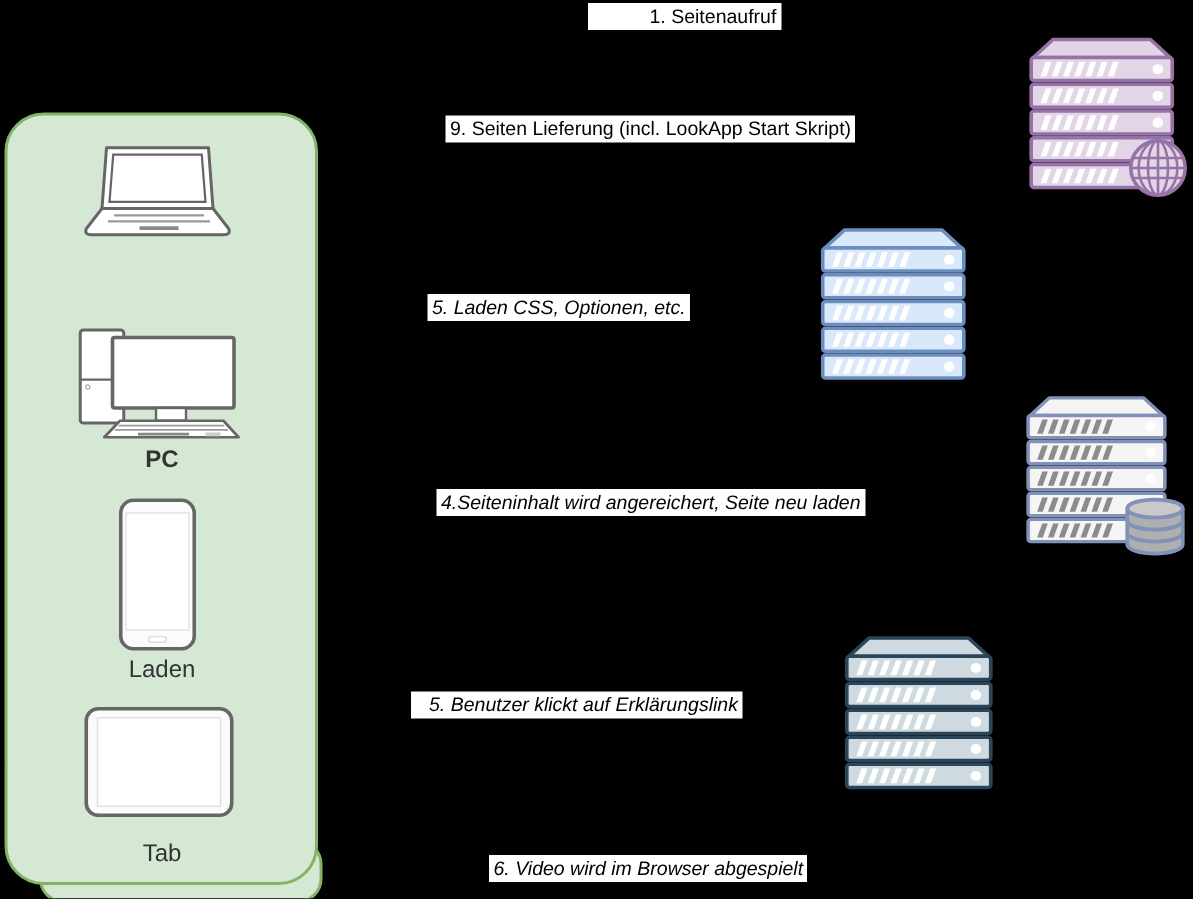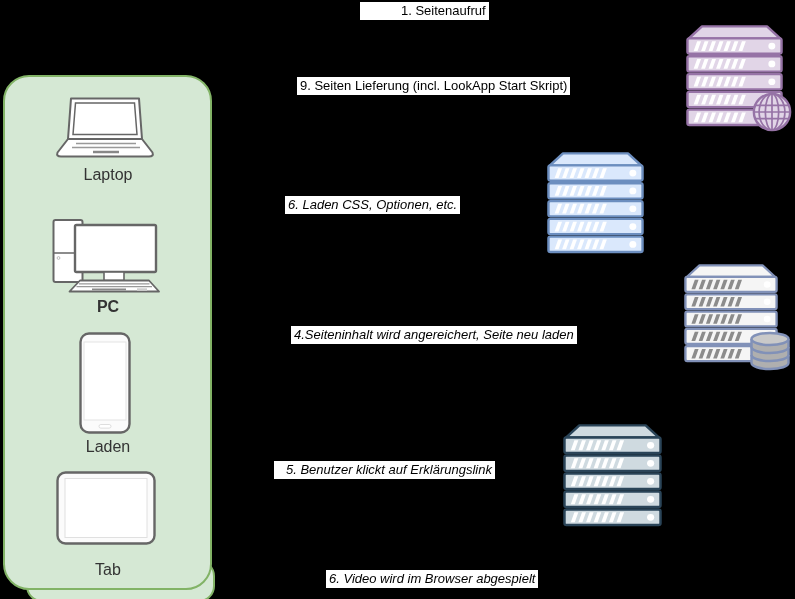--- a/index.html
+++ b/index.html
@@ -34,21 +34,21 @@
   .server-video{left:563px;top:423px;--f:#CFDAE0;--s:#2A4458;--st:#FFFFFF;--d:#FFFFFF;}
   .badge{position:absolute;z-index:3;}
   .globe{left:751px;top:91px;}
   .db{left:748px;top:331px;}
   
   .step{
     position:absolute;z-index:4;white-space:nowrap;background:#FFFFFF;color:#000;
     font-size:13px;line-height:16px;padding:1px 3px;
   }
   .it{font-style:italic;}
-  .s1{left:360px;top:2px;padding-left:41px;} .s2{left:297px;top:77px;} .s3{left:285px;top:196px;}
+  .s1{left:392px;top:2px;padding-left:41px;} .s2{left:297px;top:77px;} .s3{left:285px;top:196px;}
   .s4{left:291px;top:326px;} .s5{left:274px;top:461px;padding-left:12px;} .s6{left:326px;top:570px;}
 </style>
 </head>
 <body>
 
 <div id="stage">
 
   <svg width="0" height="0" style="position:absolute" aria-hidden="true">
     <defs>
       <g id="rack-slat">
@@ -71,21 +71,20 @@
   <div class="client-panel"></div>
 
   <svg class="dev-icon laptop" width="100" height="64" viewBox="0 0 100 64">
     <path d="M16 1.5 H84 L87 42 H13 Z" fill="#FFF" stroke="#666" stroke-width="2" stroke-linejoin="round"></path>
     <path d="M20.5 6 H79.5 L82 37.5 H18 Z" fill="#FFF" stroke="#666" stroke-width="1.5"></path>
     <path d="M13 42 H87 L97.5 55.5 Q99 59.5 94 59.5 H6 Q1 59.5 2.5 55.5 Z" fill="#FFF" stroke="#666" stroke-width="2" stroke-linejoin="round"></path>
     <line x1="21" y1="46.5" x2="81" y2="46.5" stroke="#999" stroke-width="1.5"></line>
     <line x1="17" y1="50.5" x2="85" y2="50.5" stroke="#999" stroke-width="1.5"></line>
     <line x1="38" y1="55" x2="64" y2="55" stroke="#888" stroke-width="2.5"></line>
   </svg>
-  <div class="dev-label lbl-laptop">Laptop</div>
 
   <svg class="dev-icon pc" width="110" height="78" viewBox="0 0 110 78">
     <rect x="3.5" y="4" width="29" height="62" rx="2" fill="#FFF" stroke="#666" stroke-width="2"></rect>
     <line x1="3.5" y1="37" x2="32.5" y2="37" stroke="#666" stroke-width="1.5"></line>
     <circle cx="8.5" cy="42" r="1.4" fill="#FFF" stroke="#AAA" stroke-width="0.8"></circle>
     <rect x="25" y="9" width="81" height="47" rx="1.5" fill="#FFF" stroke="#666" stroke-width="2.4"></rect>
     <rect x="54" y="56" width="20" height="8.5" fill="#FFF" stroke="#666" stroke-width="1.6"></rect>
     <path d="M30 64.5 H99 L109 75.5 H19.5 Z" fill="#FFF" stroke="#666" stroke-width="1.8" stroke-linejoin="round"></path>
     <path d="M29 67.8 H99.5 M26.5 70.6 H102" stroke="#999" stroke-width="1.2" fill="none"></path>
     <line x1="42" y1="73.4" x2="76" y2="73.4" stroke="#888" stroke-width="1.8"></line>
@@ -133,18 +132,18 @@
     <path d="M3.5 16 a18.5 6 0 0 0 37 0 M3.5 24 a18.5 6 0 0 0 37 0" fill="none" stroke="#8191B8" stroke-width="2.5"></path>
     <ellipse cx="22" cy="8" rx="18.5" ry="6" fill="#C9C9C9" stroke="#8191B8" stroke-width="2.5"></ellipse>
   </svg>
 
   <svg class="server server-video" width="99" height="105" viewBox="0 0 100 112" preserveAspectRatio="none">
     <use href="#rack-server"></use>
   </svg>
 
   <div class="step s1">1. Seitenaufruf</div>
   <div class="step s2">9. Seiten Lieferung (incl. LookApp Start Skript)</div>
-  <div class="step s3 it">6. Laden CSS, Optionen, etc.</div>
+  <div class="step s3 it">5. Laden CSS, Optionen, etc.</div>
   <div class="step s4 it">4.Seiteninhalt wird angereichert, Seite neu laden</div>
   <div class="step s5 it">5. Benutzer klickt auf Erklärungslink</div>
   <div class="step s6 it">6. Video wird im Browser abgespielt</div>
 
 </div>
 
 </body></html>

